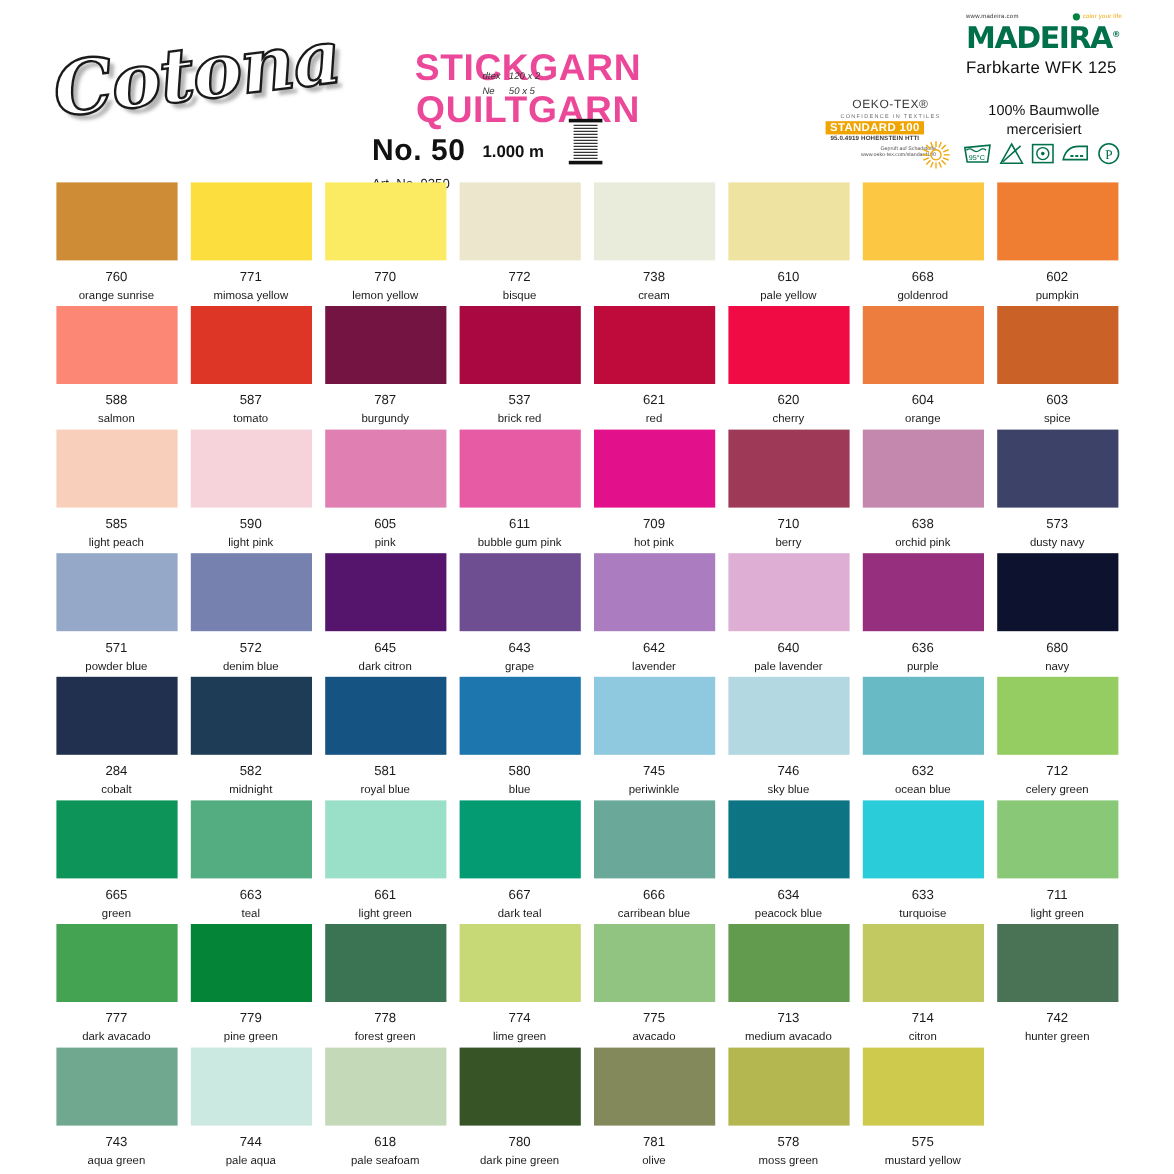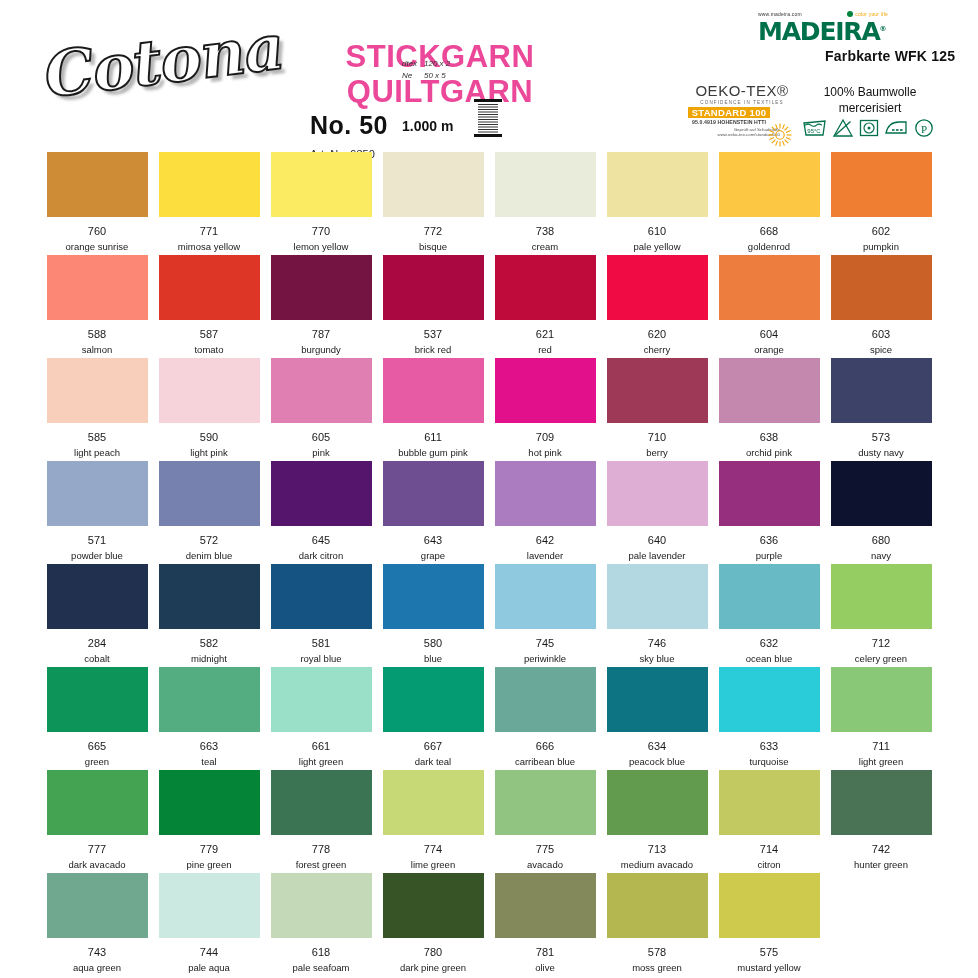--- a/index.html
+++ b/index.html
@@ -106,21 +106,21 @@
 
   
   .oekotex {
     position: absolute;
     left: 688px;
     top: 82px;
     width: 108px;
     text-align: center;
   }
   .oeko-title {
-    font-size: 15px;
+    font-size: 10px;
     letter-spacing: 0.5px;
     color: #3a3a3a;
     font-weight: normal;
   }
   .oeko-sub {
     font-size: 4.6px;
     letter-spacing: 1.1px;
     color: #6a6a6a;
     margin-top: 1px;
   }
@@ -166,21 +166,21 @@
     position: absolute;
     right: 4px;
     top: 16px;
     width: 24px;
     height: 24px;
   }
 
   
   .madeira {
     position: absolute;
-    left: 758px;
+    left: 805px;
     top: 10px;
     width: 130px;
   }
   .madeira-top {
     display: flex;
     align-items: center;
     justify-content: space-between;
     height: 8px;
   }
   .madeira-url {
@@ -215,24 +215,23 @@
   }
   .madeira-word sup {
     font-size: 7px;
     vertical-align: super;
   }
   .farbkarte {
     position: absolute;
     left: 805px;
     top: 48px;
     font-size: 14px;
-    font-weight: bold;
+    font-weight: normal;
     color: #111;
     letter-spacing: 0.2px;
-    margin-left: 20px;
   }
   .material {
     position: absolute;
     left: 805px;
     top: 84px;
     font-size: 12px;
     color: #111;
     line-height: 1.35;
     text-align: center;
     width: 130px;

